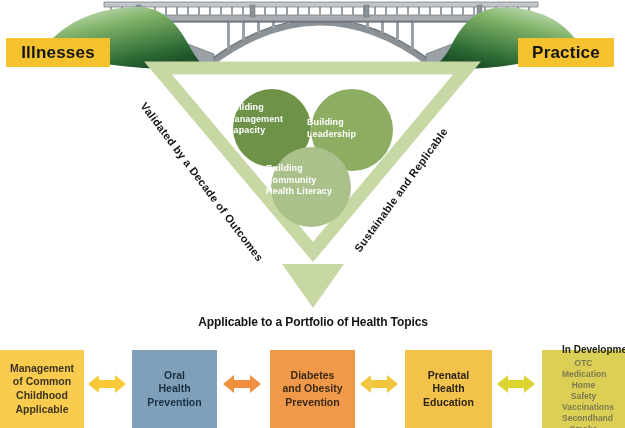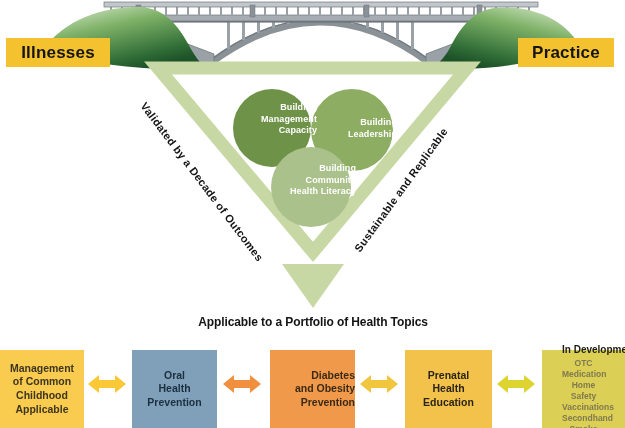--- a/index.html
+++ b/index.html
@@ -11,21 +11,21 @@
   .side-label{
     position:absolute;top:38px;height:29px;display:flex;align-items:center;justify-content:center;
     background:#F5C22F;color:#141414;font-weight:bold;font-size:17px;letter-spacing:.2px;
   }
   .side-label.research{left:6px;width:104px;}
   .side-label.practice{left:518px;width:96px;}
   
   .overlay{position:absolute;left:0;top:0;width:625px;height:428px;}
   
   .circle-text{
-    position:absolute;width:90px;text-align:right;color:#fff;font-weight:bold;
+    position:absolute;width:90px;text-align:left;color:#fff;font-weight:bold;
     font-size:9px;line-height:1.3;letter-spacing:.1px;
   }
   .ct1{left:227px;top:102px;}
   .ct2{left:307px;top:117px;}
   .ct3{left:266px;top:163px;}
   .ln{display:block;}
   
   .edge-label{
     position:absolute;white-space:nowrap;font-weight:bold;font-size:11px;color:#141414;letter-spacing:.3px;
   }
@@ -36,21 +36,21 @@
     position:absolute;left:156px;top:315px;width:314px;text-align:center;
     font-weight:bold;font-size:12px;color:#141414;letter-spacing:-.1px;
   }
   
   .topic-box{
     position:absolute;top:350px;height:78px;display:flex;flex-direction:column;
     justify-content:center;text-align:center;font-weight:bold;font-size:10.5px;line-height:1.3;
   }
   .tb1{left:0;width:84px;background:#F9CB4E;color:#3E3520;}
   .tb2{left:132px;width:85px;background:#7FA0B8;color:#1C2F40;}
-  .tb3{left:270px;width:85px;background:#F0994A;color:#3A2A14;text-align:right;}
+  .tb3{left:270px;width:85px;background:#F0994A;color:#3A2A14;}
   .tb4{left:405px;width:87px;background:#F2C24A;color:#2B2415;}
   .tb5{left:542px;width:83px;background:#DCCF55;color:#1E1C10;padding:0 20px;box-sizing:border-box;}
   .tb5 .dev-title{font-size:10px;white-space:nowrap;margin-bottom:2px;}
   .tb5 .dev-item{display:block;font-size:8.5px;font-weight:bold;color:#7F7A50;line-height:1.3;}
   .topic-arrow{position:absolute;top:373px;width:42px;height:22px;}
   .ta1{left:86px;} .ta2{left:221px;} .ta3{left:358px;} .ta4{left:495px;}
 </style>
 </head>
 <body>
 

